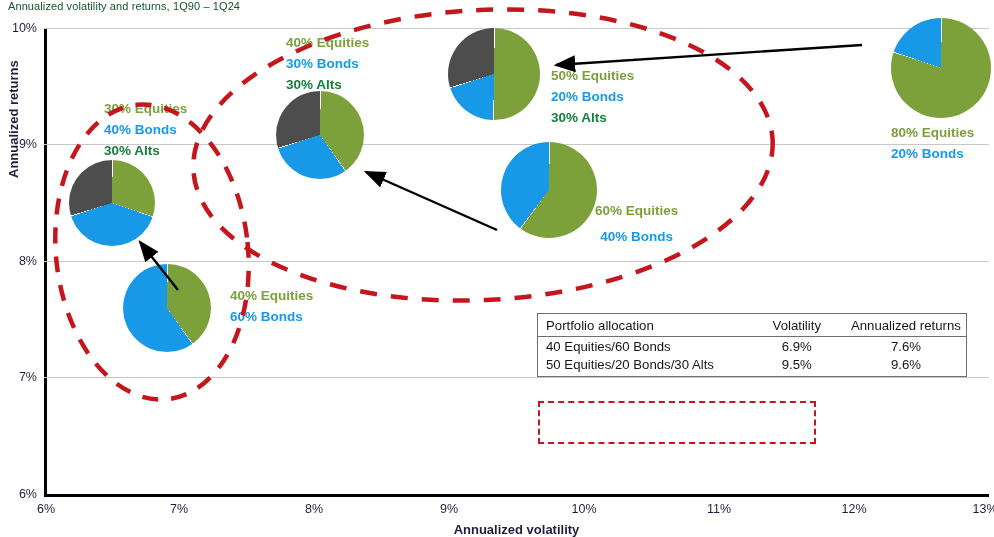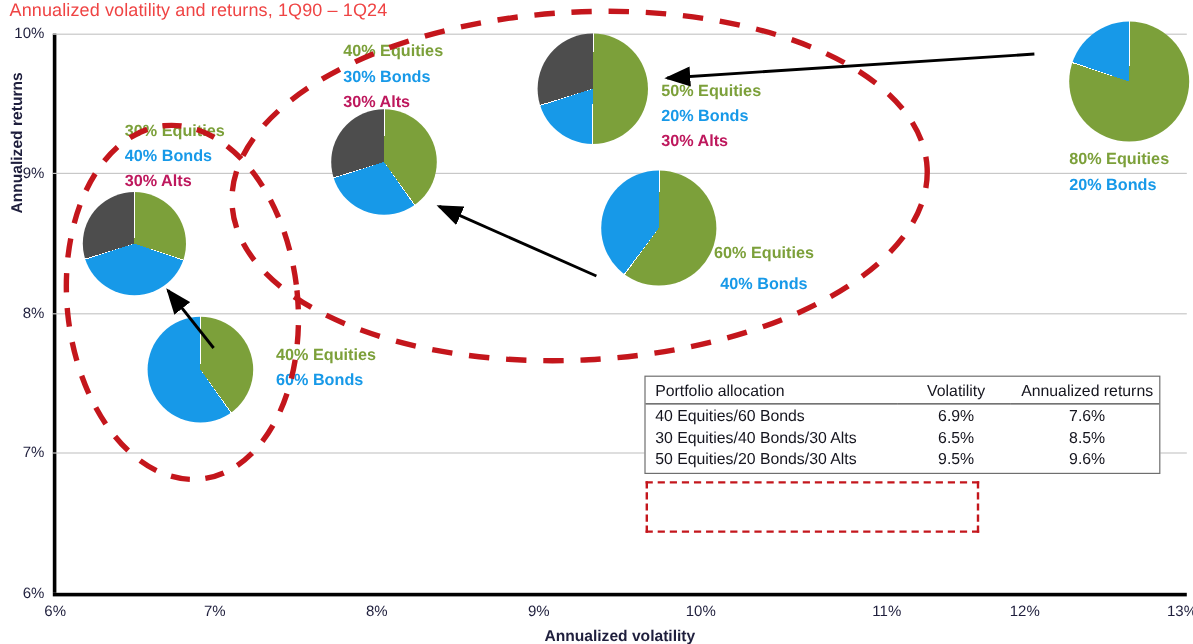--- a/index.html
+++ b/index.html
@@ -18,22 +18,22 @@
   #root {
     position: absolute;
     inset: 0;
   }
   .abs { position: absolute; }
 
   
   #chart-title {
     left: 8px;
     top: 0px;
-    font-size: 15px;
-    color: #ef4444;
+    font-size: 11px;
+    color: #14532d;
     white-space: nowrap;
     letter-spacing: 0.1px;
   }
 
   
   #plot-area {
     left: 44px;
     top: 28px;
     width: 945px;
     height: 374px;
@@ -110,21 +110,21 @@
   
   .callout {
     position: absolute;
     font-size: 13.5px;
     font-weight: bold;
     line-height: 1.55;
     white-space: nowrap;
   }
   .lbl-eq { color: #7CA03A; }
   .lbl-bd { color: #1799E8; }
-  .lbl-al { color: #be185d; }
+  .lbl-al { color: #15803d; }
 
   
   #overlay {
     position: absolute;
     left: 0; top: 0;
     width: 994px; height: 537px;
     pointer-events: none;
   }
 
   
@@ -193,21 +193,21 @@
     <div class="y-tick-label" style="top:116px">9%</div>
     <div class="y-tick-label" style="top:233px">8%</div>
     <div class="y-tick-label" style="top:349px">7%</div>
     <div class="y-tick-label" style="top:466px">6%</div>
 
     <div class="x-tick-label" style="left:2px">6%</div>
     <div class="x-tick-label" style="left:135px">7%</div>
     <div class="x-tick-label" style="left:270px">8%</div>
     <div class="x-tick-label" style="left:405px">9%</div>
     <div class="x-tick-label" style="left:540px">10%</div>
-    <div class="x-tick-label" style="left:695px">11%</div>
+    <div class="x-tick-label" style="left:675px">11%</div>
     <div class="x-tick-label" style="left:810px">12%</div>
     <div class="x-tick-label" style="left:941px">13%</div>
 
     <div id="y-axis-title">Annualized returns</div>
     <div id="x-axis-title">Annualized volatility</div>
 
     <div class="pie" id="pie-30-40-30" style="left: 68px; top: 175px; width: 86px; height: 86px; background: conic-gradient(rgb(255, 255, 255) 0deg, rgb(255, 255, 255) 1.1deg, rgb(124, 160, 58) 1.1deg, rgb(124, 160, 58) 108deg, rgb(255, 255, 255) 108deg, rgb(255, 255, 255) 109.1deg, rgb(23, 153, 232) 109.1deg, rgb(23, 153, 232) 252deg, rgb(255, 255, 255) 252deg, rgb(255, 255, 255) 253.1deg, rgb(77, 77, 77) 253.1deg, rgb(77, 77, 77) 360deg);" title="30 Equities/40 Bonds/30 Alts"></div>
 
     <div class="pie" id="pie-40-60" style="left: 123px; top: 280px; width: 88px; height: 88px; background: conic-gradient(rgb(255, 255, 255) 0deg, rgb(255, 255, 255) 1.1deg, rgb(124, 160, 58) 1.1deg, rgb(124, 160, 58) 144deg, rgb(255, 255, 255) 144deg, rgb(255, 255, 255) 145.1deg, rgb(23, 153, 232) 145.1deg, rgb(23, 153, 232) 360deg);" title="40 Equities/60 Bonds"></div>
 
@@ -285,25 +285,20 @@
           <th class="num">Annualized returns</th>
         </tr>
       </thead>
       <tbody>
         <tr>
           <td>40 Equities/60 Bonds</td>
           <td class="num">6.9%</td>
           <td class="num">7.6%</td>
         </tr>
         <tr>
-          <td>30 Equities/40 Bonds/30 Alts</td>
-          <td class="num">6.5%</td>
-          <td class="num">8.5%</td>
-        </tr>
-        <tr>
           <td>50 Equities/20 Bonds/30 Alts</td>
           <td class="num">9.5%</td>
           <td class="num">9.6%</td>
         </tr>
       </tbody>
     </table>
   </div>
 
   <div id="table-highlight"></div>
 

